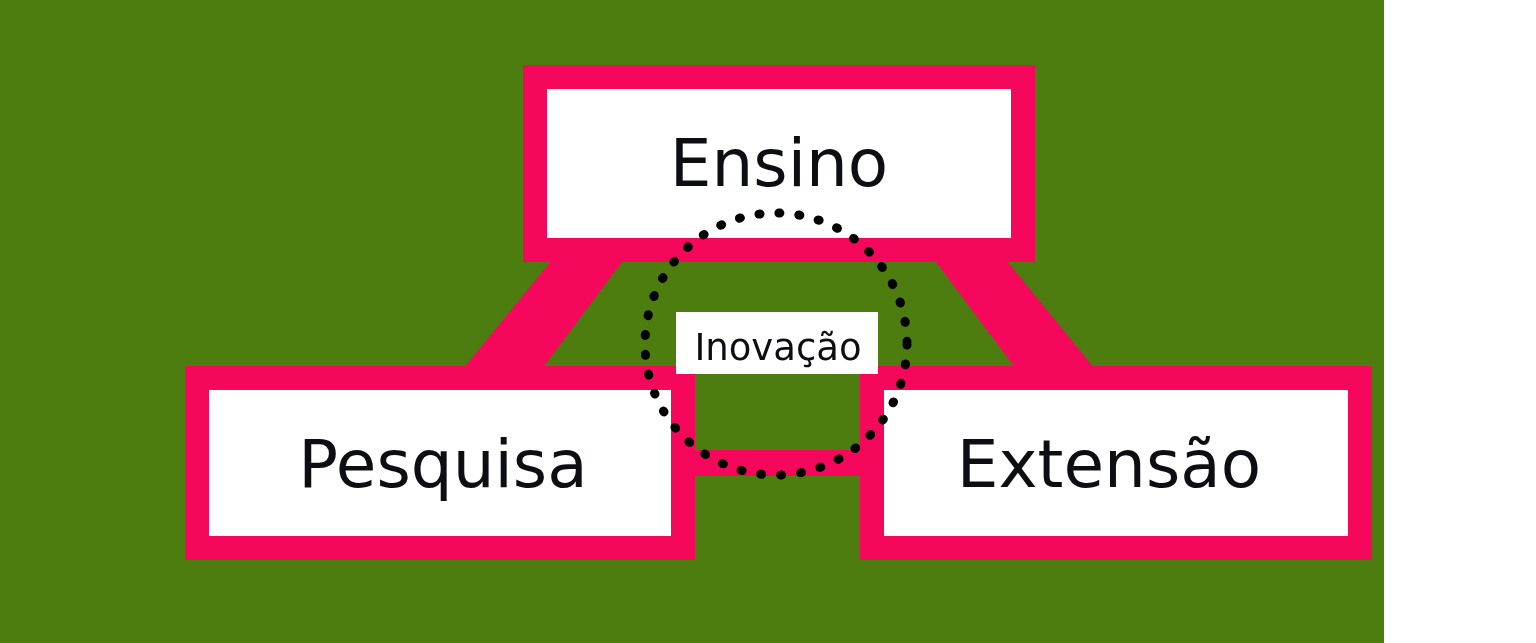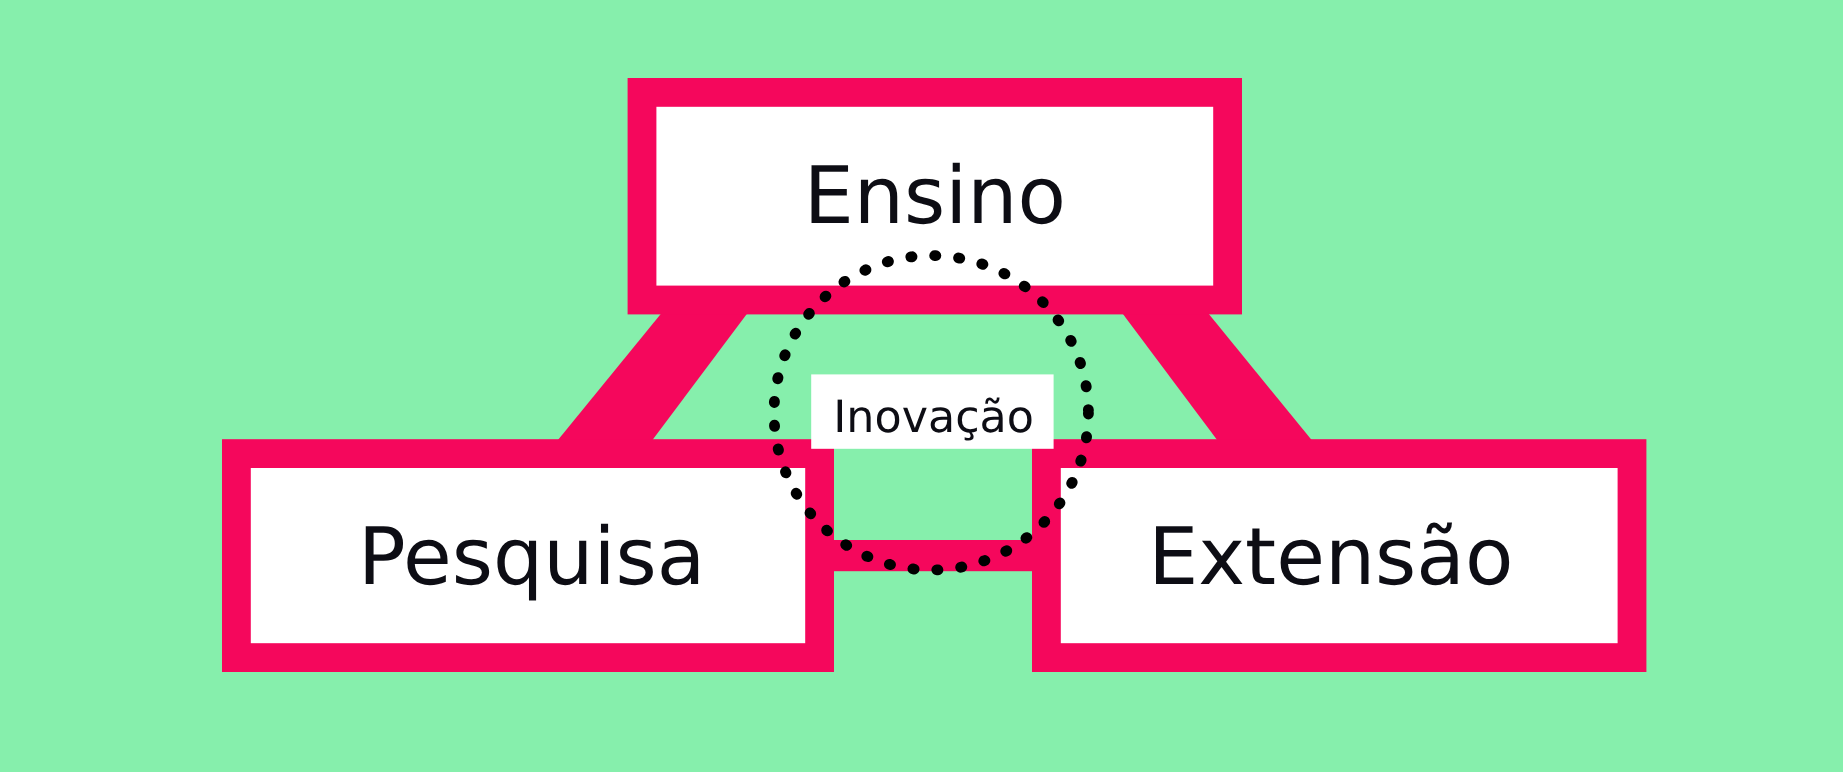--- a/index.html
+++ b/index.html
@@ -5,23 +5,23 @@
   html, body {
     margin: 0;
     padding: 0;
     background: #ffffff;
   }
   body {
     font-family: "DejaVu Sans", sans-serif;
   }
   #canvas {
     position: relative;
-    width: 1536px;
+    width: 1384px;
     height: 643px;
-    background: #86efac;
+    background: #4d7c0f;
     overflow: hidden;
   }
   #diagram-svg {
     position: absolute;
     left: 0;
     top: 0;
     width: 1536px;
     height: 643px;
   }
   .node-label {

